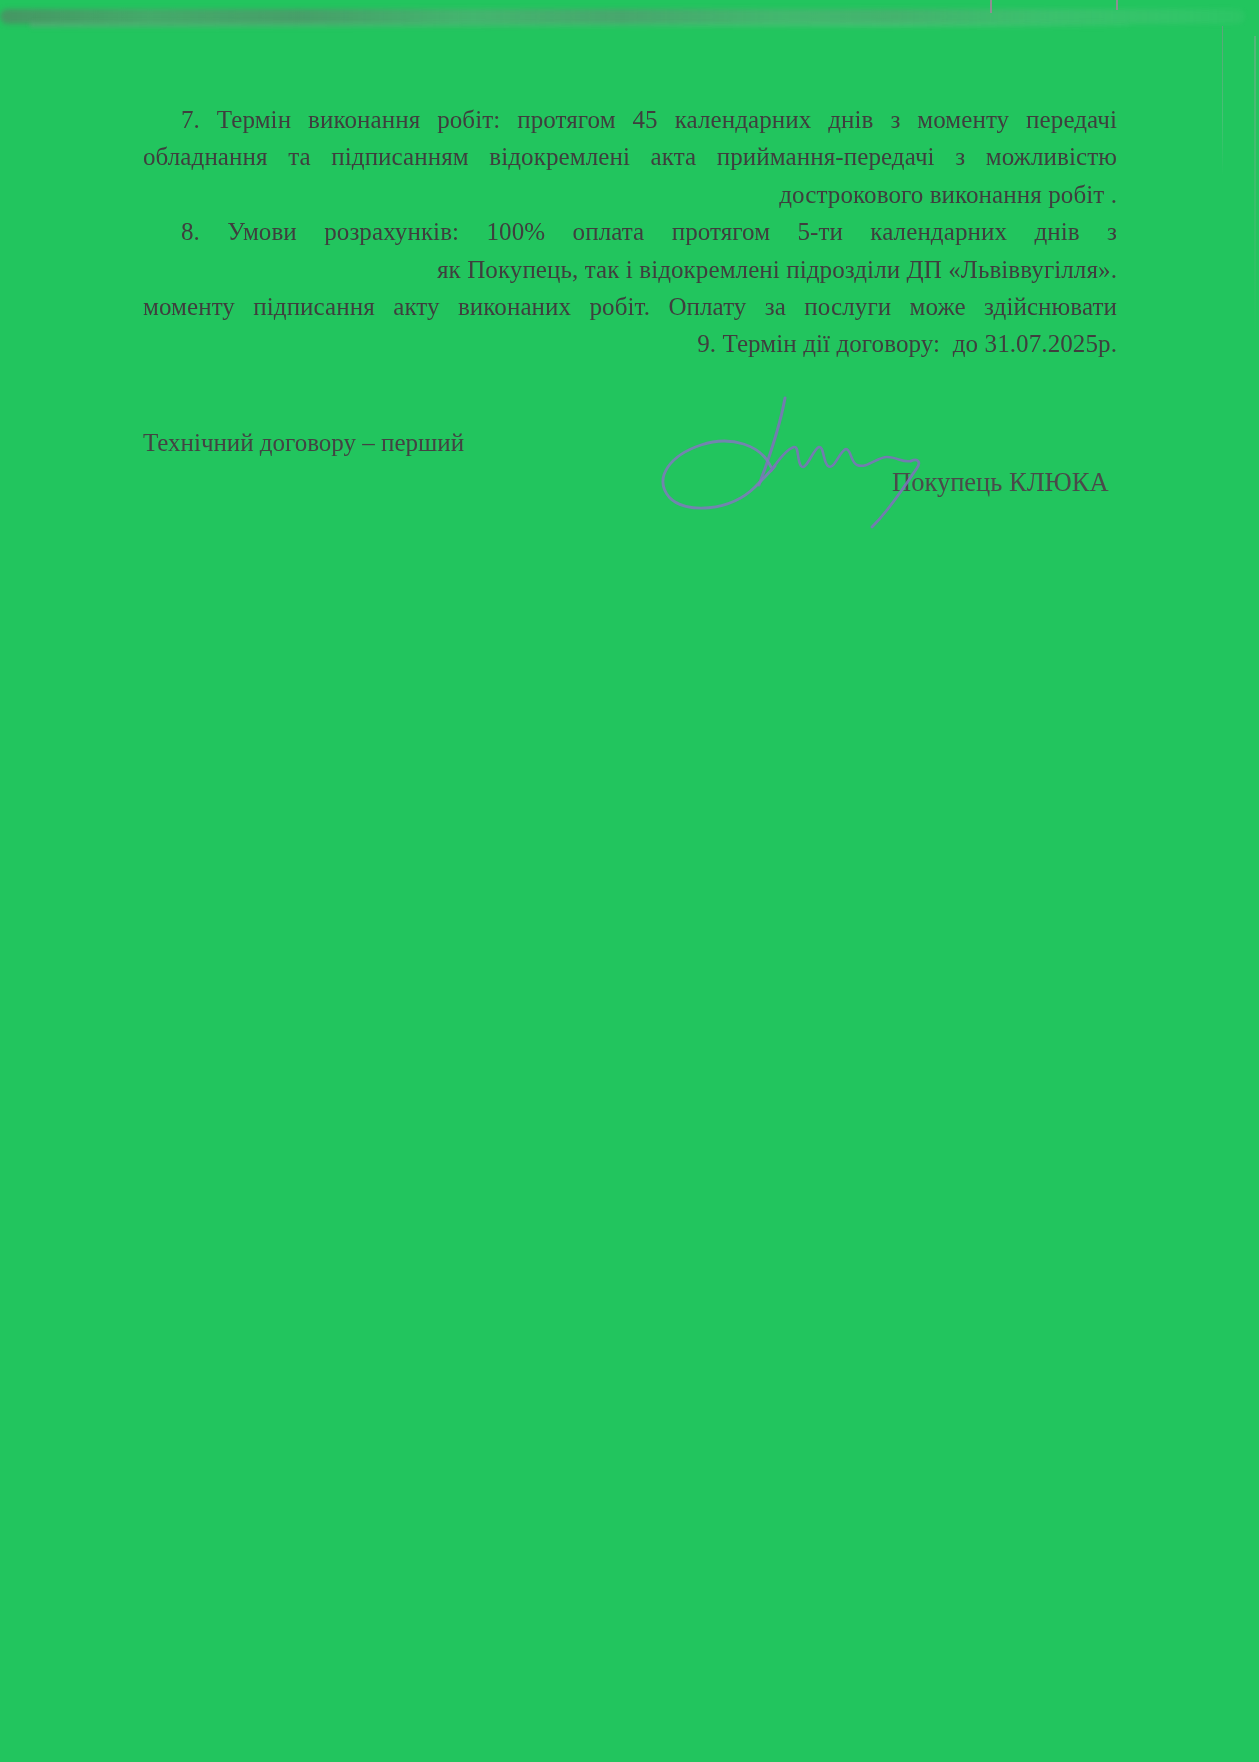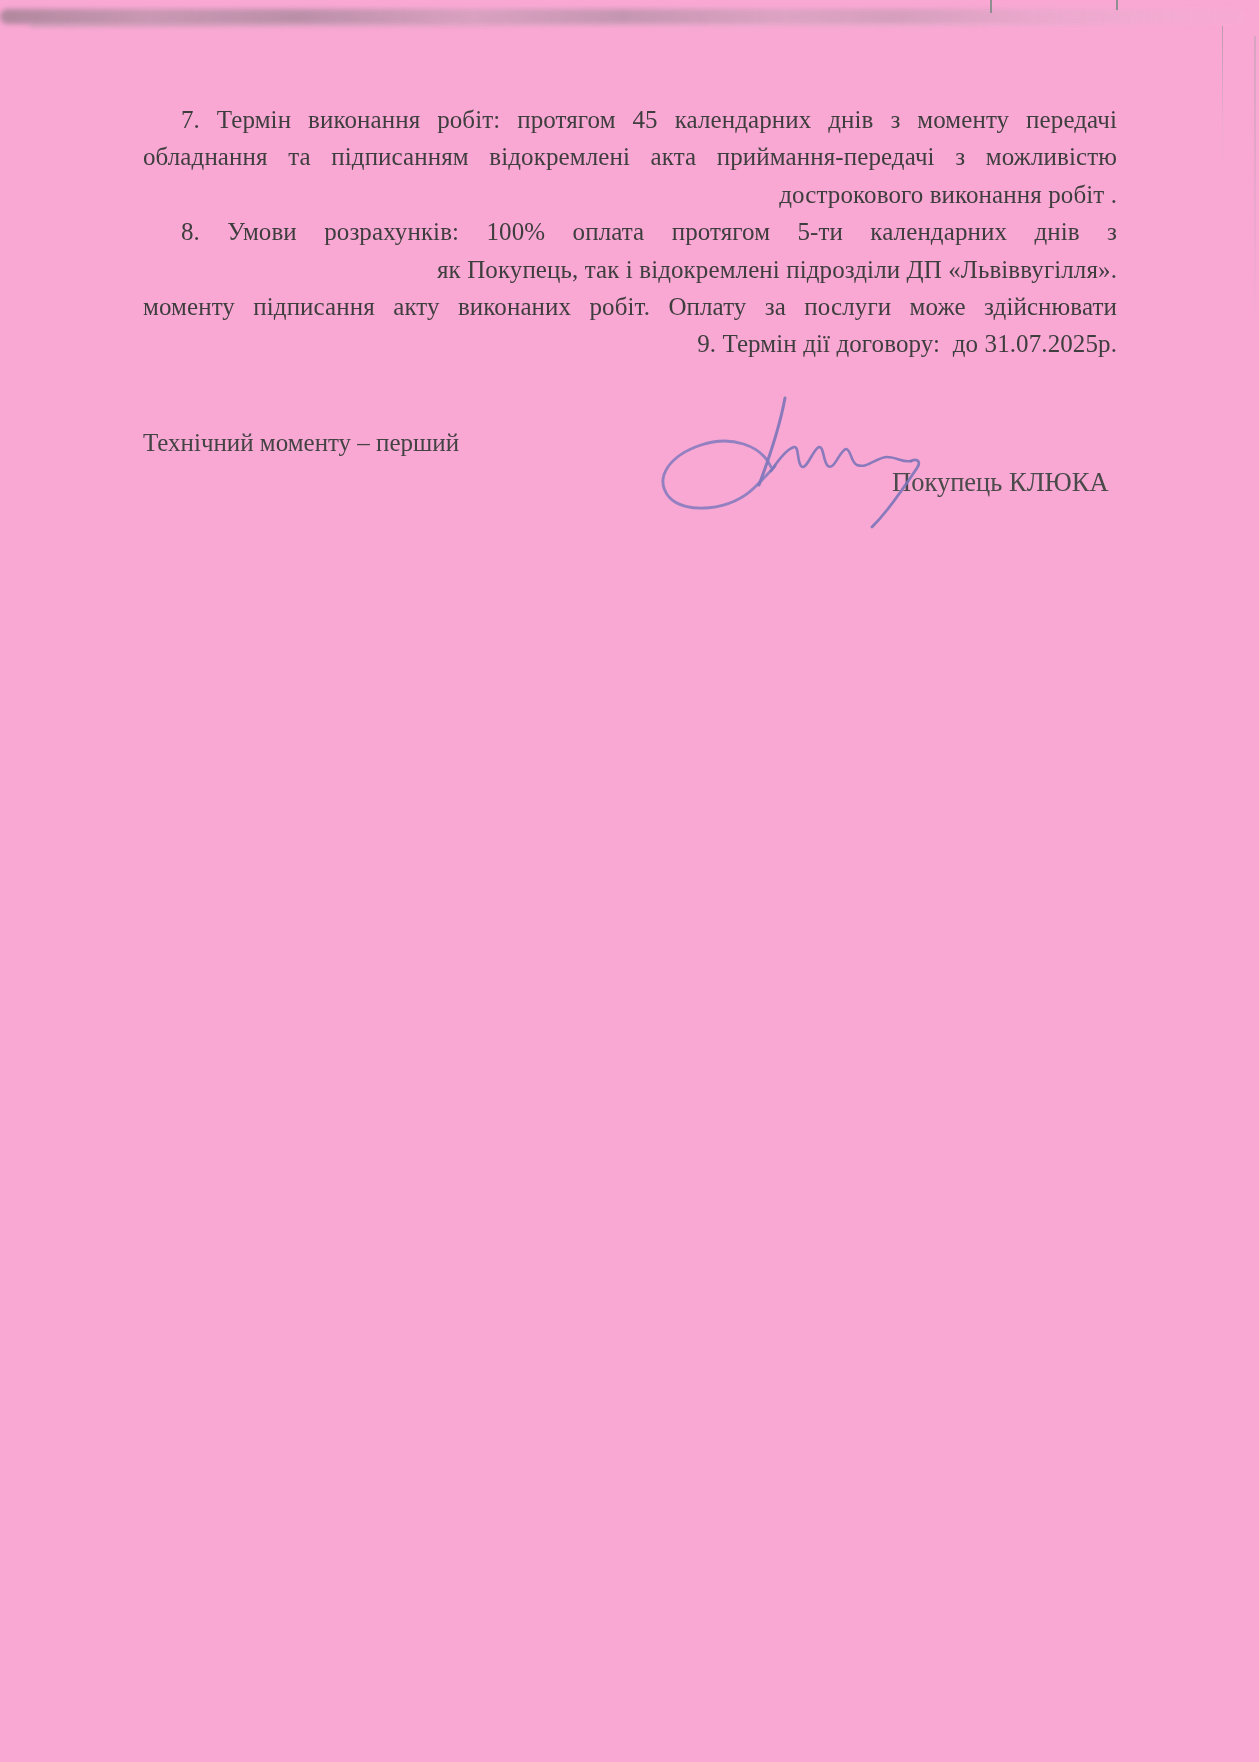--- a/index.html
+++ b/index.html
@@ -2,21 +2,21 @@
 <html><head>
 <meta charset="utf-8">
 <style>
   * { box-sizing: border-box; }
   html, body { margin: 0; padding: 0; background: #e8e8e8; }
   .page {
     position: relative;
     width: 1259px;
     height: 1762px;
     margin: 0 auto;
-    background: #f9a8d4;
+    background: #22c55e;
     overflow: hidden;
     font-family: "Liberation Serif", serif;
   }
   
   .top-smudge {
     position: absolute;
     top: 9px; left: 0;
     width: 1245px; height: 15px;
     background: linear-gradient(90deg,
       rgba(105,105,105,0.50) 0%,
@@ -128,21 +128,21 @@
       <span class="line lline">як Покупець, так і відокремлені підрозділи ДП «Львіввугілля».</span>
       <span class="line jline">моменту підписання акту виконаних робіт. Оплату за послуги може здійснювати</span>
     </p>
 
     <p class="para">
       <span class="line lline firstline">9. Термін дії договору:  до 31.07.2025р.</span>
     </p>
 
   </div>
 
-  <div class="role"><span class="line">Технічний моменту – перший</span></div>
+  <div class="role"><span class="line">Технічний договору – перший</span></div>
 
   <div class="signer-name">Покупець КЛЮКА</div>
 
   <svg class="signature-svg" viewBox="0 0 360 195" xmlns="http://www.w3.org/2000/svg">
 
     <path d="M 200 53 C 196 75, 186 108, 174 140" stroke="#7b74b8" stroke-width="3" opacity="0.9"></path>
 
     <path d="M 186 122 C 176 100, 146 90, 116 100
              C 86 110, 68 132, 84 152
              C 100 170, 146 166, 170 142

